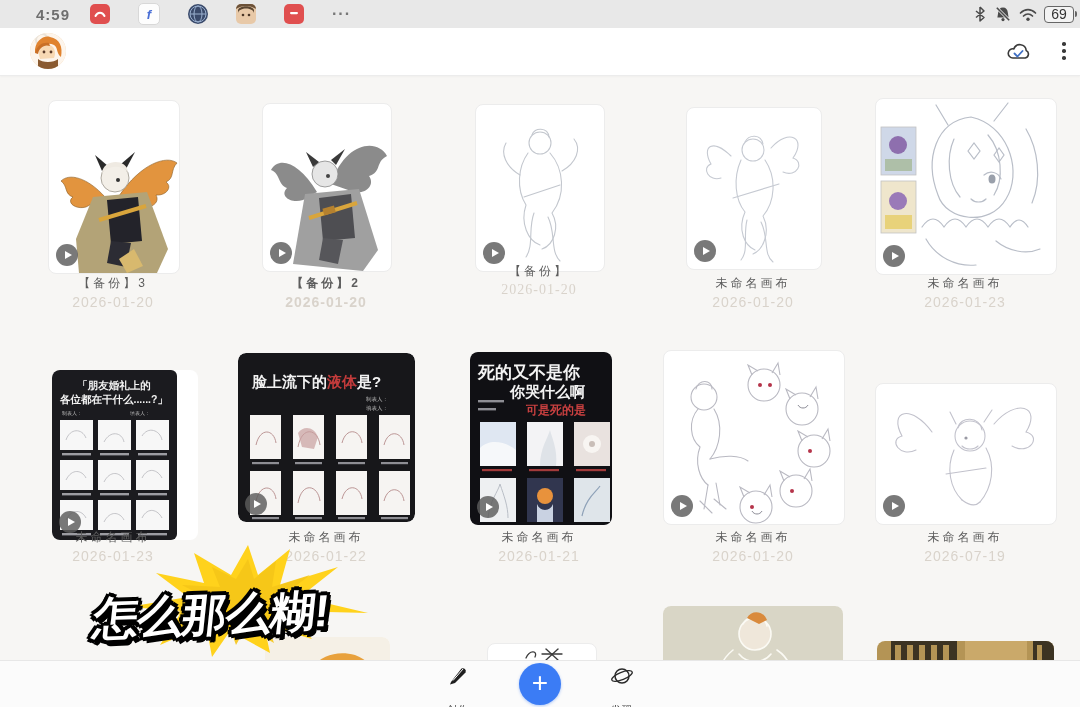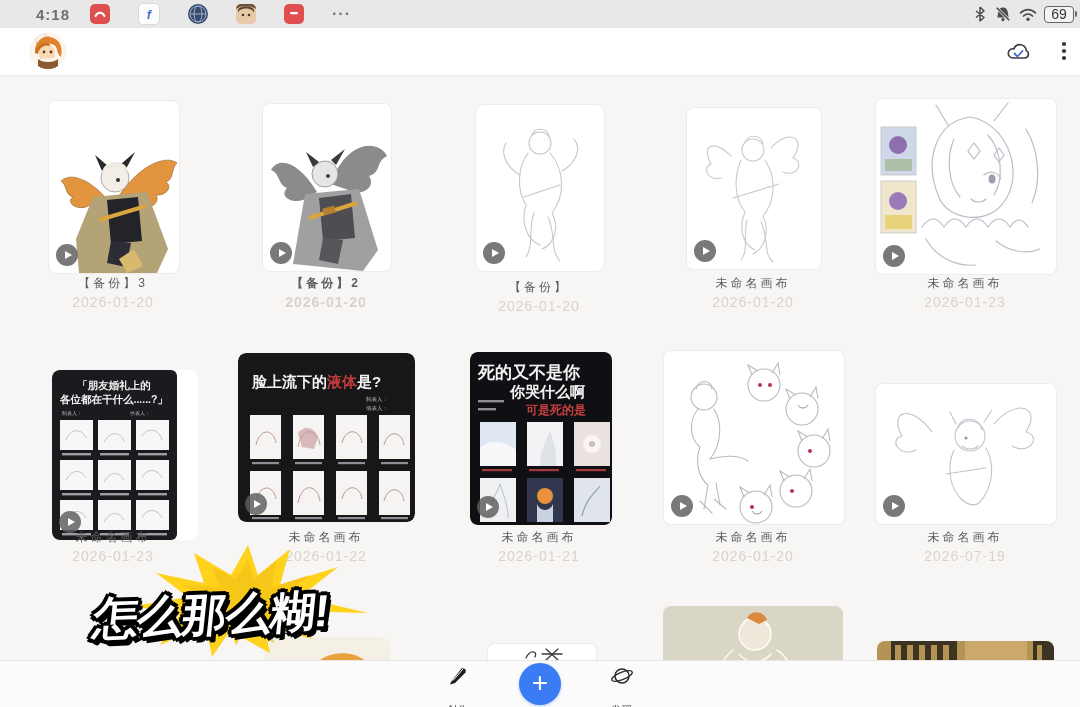--- a/index.html
+++ b/index.html
@@ -61,21 +61,21 @@
   .nav-plus{position:absolute;left:519px;top:2px;width:42px;height:42px;border-radius:50%;background:#3b7cf5;
     display:flex;align-items:center;justify-content:center;cursor:pointer;box-shadow:0 1px 3px rgba(59,124,245,.4);}
   .nav-plus span{color:#fff;font-size:28px;line-height:28px;font-weight:300;margin-top:-2px;}
 </style>
 </head>
 <body>
 
 <div class="screen">
 
   <div class="status-bar">
-    <span class="sb-time">4:18</span>
+    <span class="sb-time">4:59</span>
     <div class="sb-apps">
       <span class="sb-app red">
         <svg width="14" height="14" viewBox="0 0 14 14">
             <path d="M2.5 9 C4.5 4.5 9.5 4.5 11.5 9" stroke="#fff" stroke-width="2" fill="none" stroke-linecap="round"></path>
           </svg>
       </span>
       <span class="sb-app white">f</span>
       <span class="sb-app globe">
         <svg width="20" height="20" viewBox="0 0 20 20">
             <circle cx="10" cy="10" r="8" fill="none" stroke="#9ab0cf" stroke-width="1"></circle>
@@ -255,21 +255,21 @@
   </div>
 
   <div class="caption" style="left:23px;top:276px;">
     <div class="cap-title">【备份】3</div>
     <div class="cap-date">2026-01-20</div>
   </div>
   <div class="caption" style="left:236px;top:276px;font-weight:bold;">
     <div class="cap-title">【备份】2</div>
     <div class="cap-date">2026-01-20</div>
   </div>
-  <div class="caption" style="left:449px;top:280px;">
+  <div class="caption" style="left:449px;top:264px;font-family:Liberation Serif, serif;">
     <div class="cap-title">【备份】</div>
     <div class="cap-date">2026-01-20</div>
   </div>
   <div class="caption" style="left:663px;top:276px;">
     <div class="cap-title">未命名画布</div>
     <div class="cap-date">2026-01-20</div>
   </div>
   <div class="caption" style="left:875px;top:276px;">
     <div class="cap-title">未命名画布</div>
     <div class="cap-date">2026-01-23</div>

